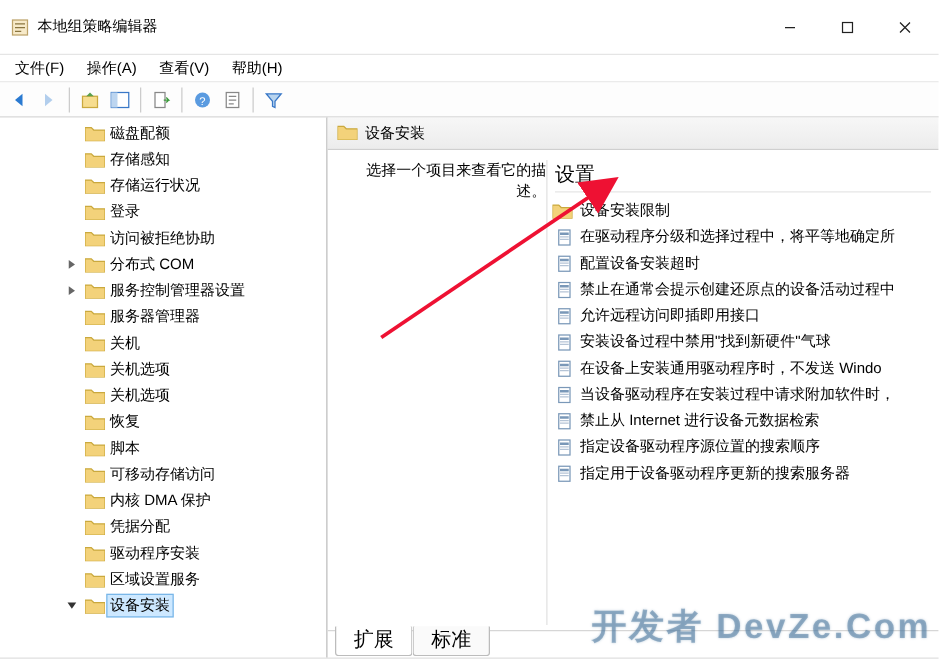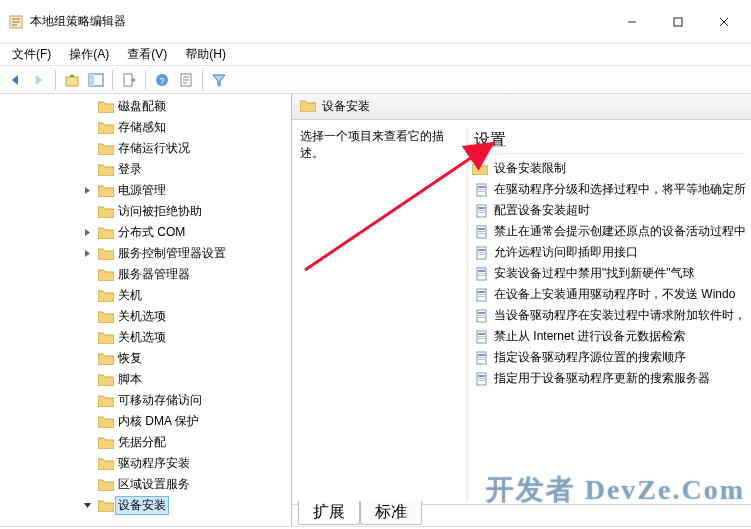--- a/index.html
+++ b/index.html
@@ -53,21 +53,20 @@
   }
   .tool-btn {
     width: 22px; height: 22px;
     display: flex; align-items: center; justify-content: center;
     border: 1px solid transparent;
   }
   .tool-btn.disabled svg { opacity: .35; }
   .content {
     display: flex;
     height: 432px;
-    margin-left: 30px;
   }
   .tree-pane {
     width: 262px;
     overflow-y: auto;
     overflow-x: hidden;
     border-right: 1px solid #bdbdbd;
     padding: 2px 0;
   }
   .tree-row {
     display: flex;
@@ -109,21 +108,22 @@
   }
   .pane-body {
     flex: 1;
     display: flex;
     padding: 8px 6px 4px 8px;
     overflow: hidden;
   }
   .desc-col {
     width: 168px;
     border-right: 1px solid #e2e2e2;
-    padding-right: 12px;
+    padding-right: 0;
+    text-align: right;
   }
   .settings-col {
     flex: 1;
     padding-left: 6px;
     overflow: hidden;
   }
   .col-header {
     font-size: 16px;
     padding: 2px 0;
     border-bottom: 1px solid #e6e6e6;
@@ -166,22 +166,22 @@
     position: absolute;
     left: 295px;
     top: 100px;
     width: 210px;
     height: 180px;
     pointer-events: none;
   }
   .watermark {
     position: absolute;
     right: 6px;
-    bottom: 20px;
-    font-family: Liberation Serif, serif;
+    bottom: 9px;
+    font-family: Liberation Sans, sans-serif;
     font-size: 28px;
     font-weight: 600;
     color: rgba(83,125,162,.55);
     letter-spacing: 2px;
     pointer-events: none;
     text-shadow: 0 0 2px rgba(83,125,162,.4);
   }
   ::-webkit-scrollbar { width: 16px; }
   ::-webkit-scrollbar-track { background:#f0f0f0; }
   ::-webkit-scrollbar-thumb { background:#c6c6c6; border:1px solid #a6a6a6;}
@@ -293,31 +293,20 @@
         <svg class="folder-icon" viewBox="0 0 16 13">
           <path d="M0 2h5l2 2h9v9H0z" fill="#f3d27a" stroke="#caa93e"></path>
         </svg>
         <span class="label">存储运行状况</span>
       </div>
       <div class="tree-row">
         <svg class="folder-icon" viewBox="0 0 16 13">
           <path d="M0 2h5l2 2h9v9H0z" fill="#f3d27a" stroke="#caa93e"></path>
         </svg>
         <span class="label">登录</span>
-      </div>
-      <div class="tree-row">
-        <span class="chev">
-          <svg width="9" height="9">
-            <path d="M2 1l5 3.5L2 8z" fill="#666"></path>
-          </svg>
-        </span>
-        <svg class="folder-icon" viewBox="0 0 16 13">
-          <path d="M0 2h5l2 2h9v9H0z" fill="#f3d27a" stroke="#caa93e"></path>
-        </svg>
-        <span class="label">电源管理</span>
       </div>
       <div class="tree-row">
         <svg class="folder-icon" viewBox="0 0 16 13">
           <path d="M0 2h5l2 2h9v9H0z" fill="#f3d27a" stroke="#caa93e"></path>
         </svg>
         <span class="label">访问被拒绝协助</span>
       </div>
       <div class="tree-row">
         <span class="chev">
           <svg width="9" height="9">

